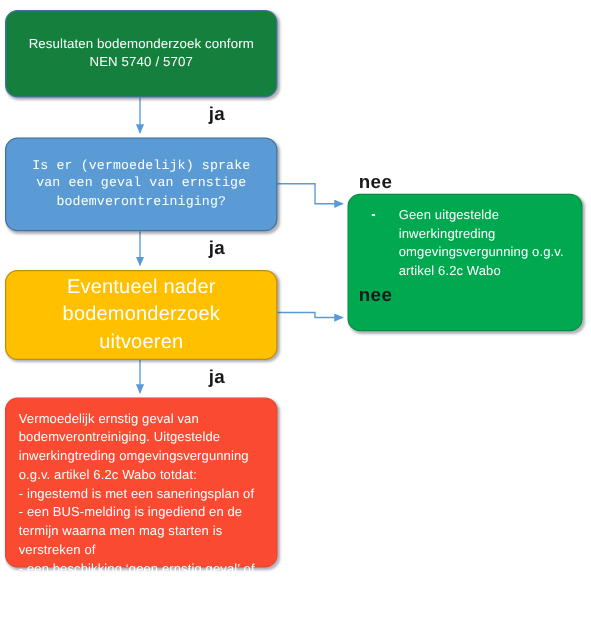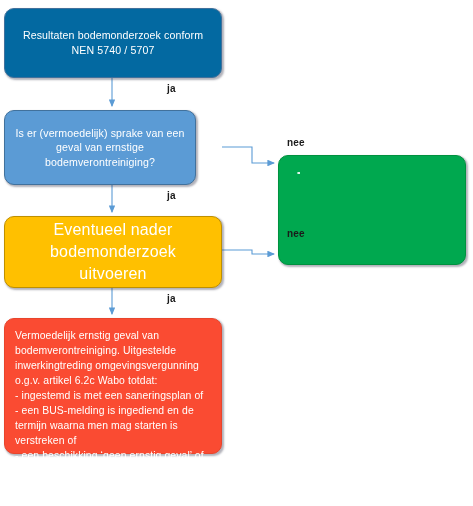--- a/index.html
+++ b/index.html
@@ -39,31 +39,32 @@
   .node .txt {
     display: block;
     white-space: pre-line;
     padding: 0 10px;
   }
 
   
   #node-results {
     left: 4px;  top: 8px;
     width: 218px; height: 70px;
-    background: #0369a1;
+    background: #15803d;
     border: 1.2px solid #41719c;
     font-size: 10.6px;
   }
 
   #node-question {
     left: 4px;  top: 110px;
-    width: 192px; height: 75px;
+    width: 218px; height: 75px;
     background: #5b9bd5;
     border: 1.2px solid #41719c;
     font-size: 10.6px;
+    font-family: Liberation Mono, monospace;
   }
 
   #node-investigate {
     left: 4px;  top: 216px;
     width: 218px; height: 72px;
     background: #ffc000;
     border: 1.2px solid #bf9000;
     font-size: 16px;
   }
 
@@ -110,21 +111,21 @@
   }
   .bullets li .dash {
     position: absolute;
     left: 8px;
     top: 0;
   }
 
   
   .edge-label {
     position: absolute;
-    font-size: 10px;
+    font-size: 15px;
     font-weight: bold;
     color: #1a1a1a;
     letter-spacing: 0.02em;
     padding-left: 48px;
   }
   #label-ja-1 { left: 119px; top: 83px; }
   #label-ja-2 { left: 119px; top: 190px; }
   #label-ja-3 { left: 119px; top: 293px; }
   #label-nee-1 { left: 239px; top: 137px; }
   #label-nee-2 { left: 239px; top: 228px; }
@@ -169,20 +170,21 @@
 - een beschikking ‘geen ernstig geval’ of ‘ernstig geval, geen spoed’ is genomen.</span>
 </div>
 
 <div class="node" id="node-none">
   <ul class="bullets">
     <li>
       <span class="dash">-</span>
     </li>
     <li>
       <span class="dash">-</span>
+      <span>Geen uitgestelde inwerkingtreding omgevingsvergunning o.g.v. artikel 6.2c Wabo</span>
     </li>
   </ul>
 </div>
 
 <span class="edge-label" id="label-ja-1">ja</span>
 
 <span class="edge-label" id="label-ja-2">ja</span>
 
 <span class="edge-label" id="label-ja-3">ja</span>
 

